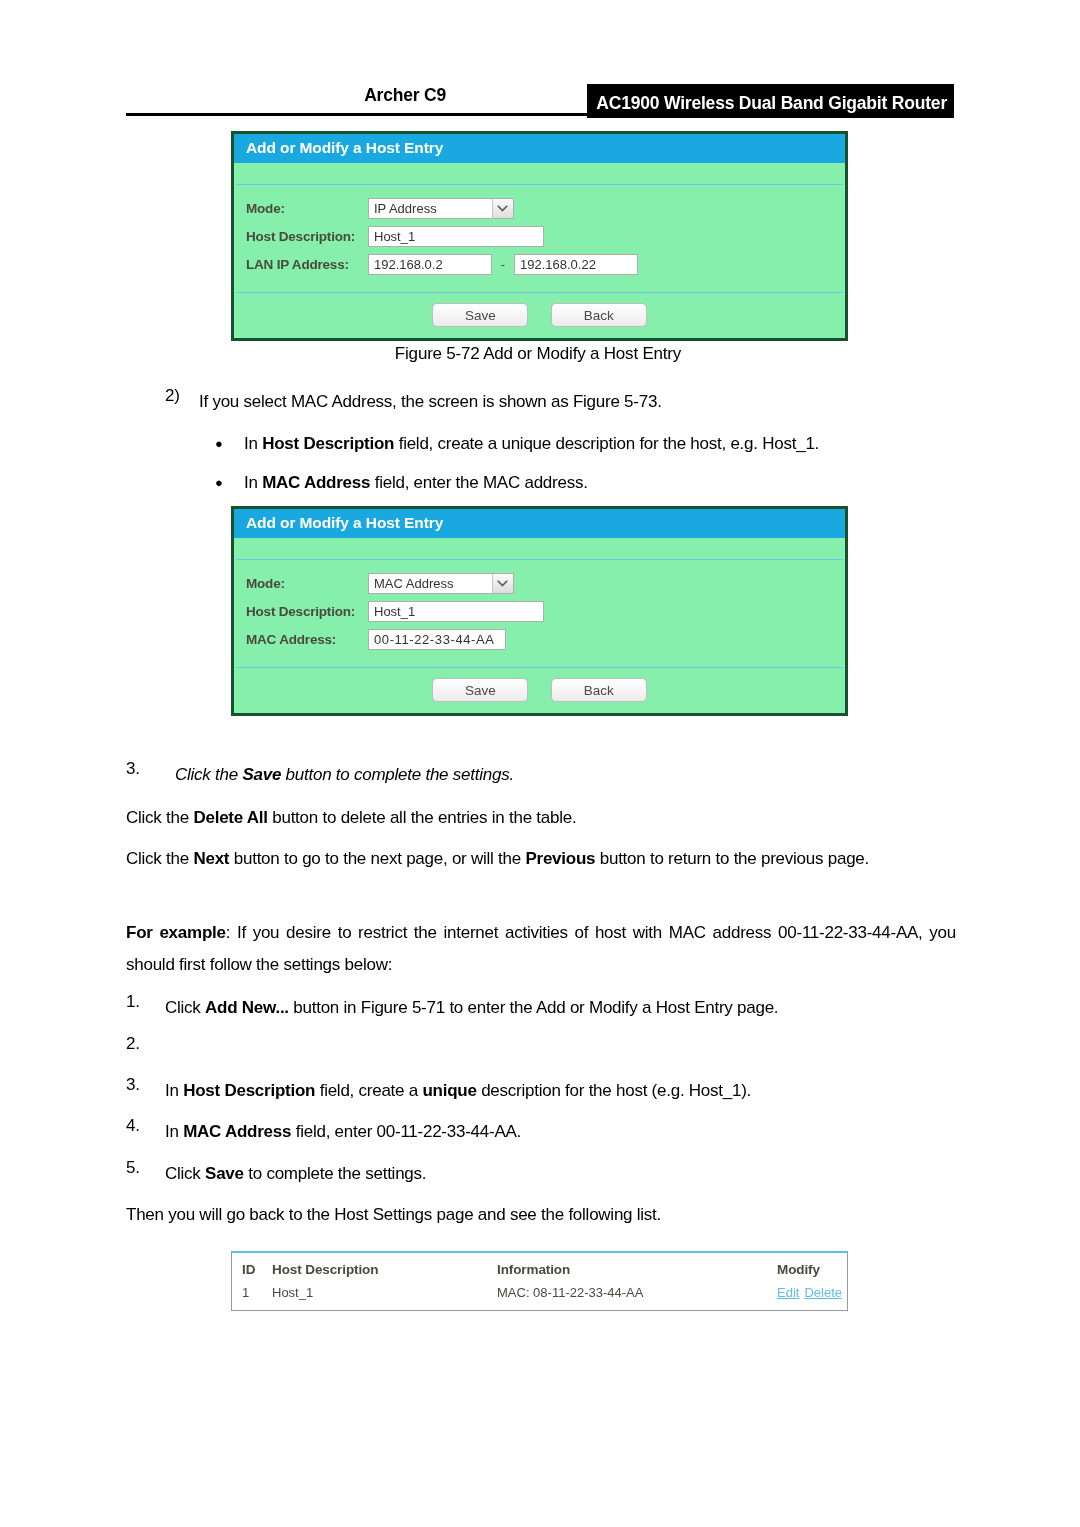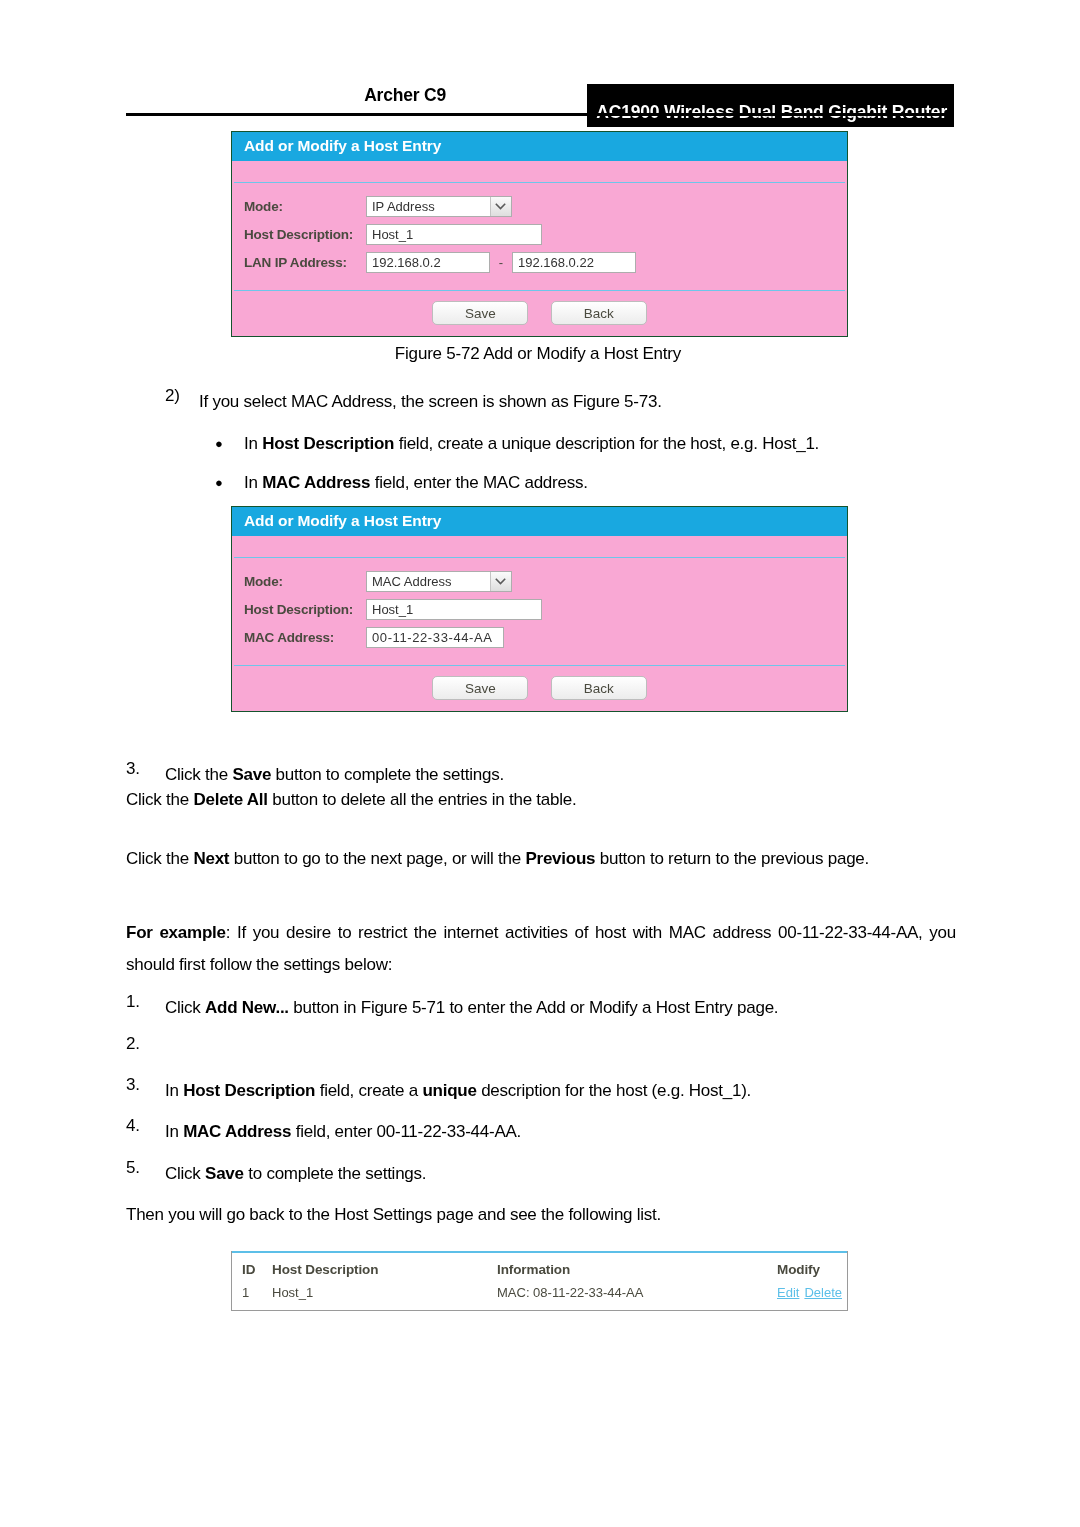--- a/index.html
+++ b/index.html
@@ -39,37 +39,37 @@
   }
   .doc-header .product {
     position: absolute;
     right: 0px;
     top: 0px;
     background: #000000;
     color: #ffffff;
     font-size: 17.5px;
     font-weight: bold;
     letter-spacing: -0.2px;
-    padding: 18px 7px 4px 9px;
+    padding: 9px 7px 4px 9px;
     white-space: nowrap;
   }
   .doc-header .rule {
     position: absolute;
     left: 0;
     right: 0;
     top: 29px;
     height: 3px;
     background: #000000;
   }
 
   
   .panel {
     position: absolute;
-    border: 1px solid #14532d;
-    background: #f9a8d4;
+    border: 3px solid #14532d;
+    background: #86efac;
     box-sizing: border-box;
   }
   .panel-title {
     background: #19a8e0;
     color: #ffffff;
     font-size: 15.5px;
     font-weight: bold;
     padding: 5px 0 6px 12px;
     letter-spacing: -0.1px;
   }
@@ -341,23 +341,23 @@
 
     <div class="hr-blue"></div>
     <div class="panel-foot">
       <span class="btn">Save</span>
       <span class="btn">Back</span>
     </div>
   </div>
 
 
   <div class="num" style="left:126px; top:755px;">3.</div>
-  <div class="ptxt" style="left:165px; top:755px; width:790px;"><span>Click the </span><b>Save</b><span> button to complete the settings.</span></div>
-
-  <div class="ptxt" style="left:126px; top:780px; width:830px;"><span>Click the </span><b>Delete All</b><span> button to delete all the entries in the table.</span></div>
+  <div class="ptxt" style="left:175px; top:755px; width:790px;font-style:italic;"><span>Click the </span><b>Save</b><span> button to complete the settings.</span></div>
+
+  <div class="ptxt" style="left:126px; top:798px; width:830px;"><span>Click the </span><b>Delete All</b><span> button to delete all the entries in the table.</span></div>
 
   <div class="ptxt just" style="left:126px; top:839px; width:830px;"><span>Click the </span><b>Next</b><span> button to go to the next page, or will the </span><b>Previous</b><span> button to return to the previous page.</span></div>
 
   <div class="ptxt just" style="left:126px; top:913px; width:830px;"><b>For example</b><span>: If you desire to restrict the internet activities of host with MAC address 00-11-22-33-44-AA, you should first follow the settings below:</span></div>
 
   <div class="num" style="left:126px; top:988px;">1.</div>
   <div class="ptxt" style="left:165px; top:988px; width:790px;"><span>Click </span><b>Add New...</b><span> button in Figure 5-71 to enter the Add or Modify a Host Entry page.</span></div>
 
   <div class="num" style="left:126px; top:1030px;">2.</div>
 

